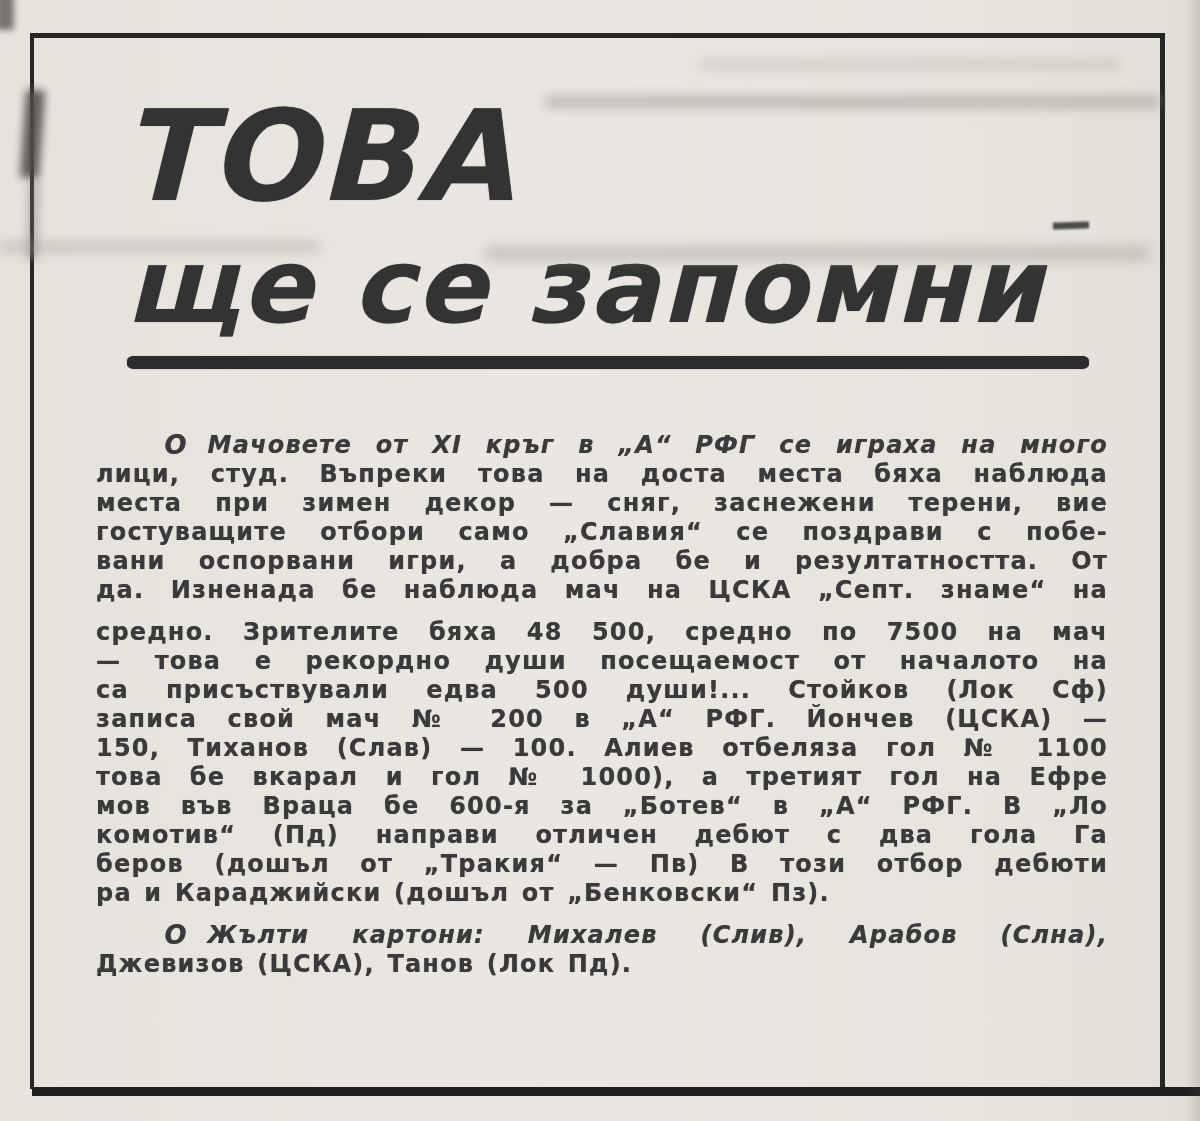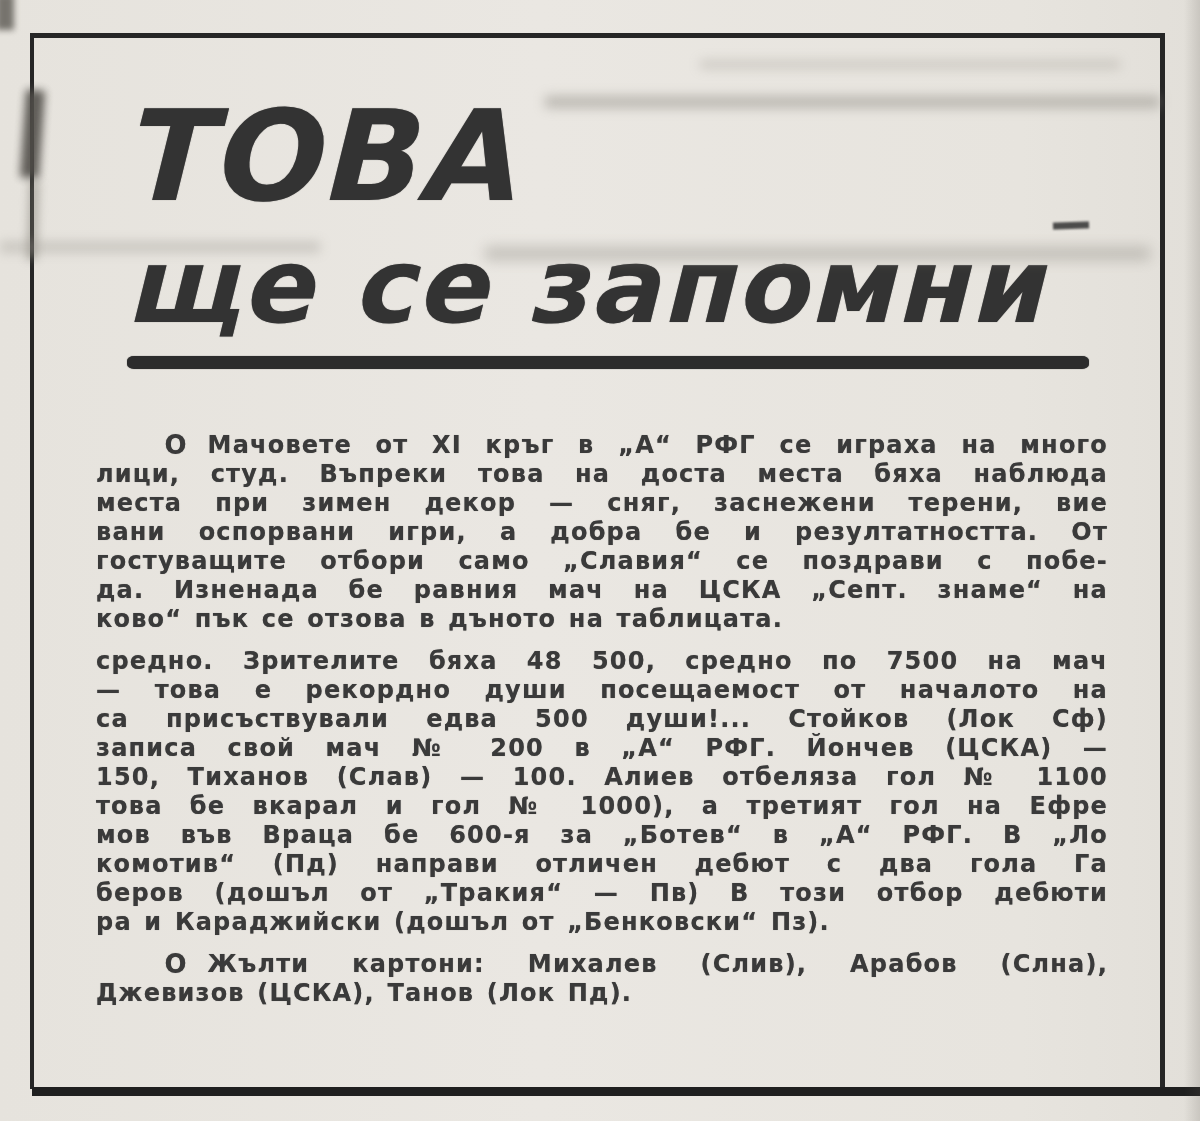--- a/index.html
+++ b/index.html
@@ -74,21 +74,21 @@
   }
   .para{ margin-bottom:13px; }
   .line{
     text-align:justify;
     text-align-last:justify;
     white-space:normal;
   }
   .line.last{
     text-align-last:left;
   }
-  .line.first{ text-indent:34px; }
+  .line.first{ text-indent:34px;font-style:italic; }
   .bullet{
     display:inline-block;
     margin-right:22px;
     transform:scale(1.08);
   }
   
   .artifact{ position:absolute; pointer-events:none; }
   .smudge-corner{ left:-4px; top:-6px; width:18px; height:36px; background:#63605a; filter:blur(3px); opacity:.85; }
   .smudge-left{ left:23px; top:90px; width:19px; height:88px; background:#514e49; filter:blur(4px); opacity:.9; transform:rotate(4deg); }
   .smudge-left-tail{ left:28px; top:180px; width:10px; height:80px; background:#7b786f; filter:blur(5px); opacity:.5; transform:rotate(2deg); }
@@ -107,24 +107,23 @@
   <div class="frame">
     <h1 class="headline l1">ТОВА</h1>
     <h1 class="headline l2">ще се запомни</h1>
     <div class="headline-underline"></div>
 
     <div class="body-copy">
         <div class="para">
           <div class="line first"><span class="bullet">О</span>Мачовете от XI кръг в „А“ РФГ се играха на много</div>
           <div class="line">лици, студ. Въпреки това на доста места бяха наблюда</div>
           <div class="line">места при зимен декор — сняг, заснежени терени, вие</div>
+          <div class="line">гостуващите отбори само „Славия“ се поздрави с побе-</div>
           <div class="line">вани оспорвани игри, а добра бе и резултатността. От</div>
-          <div class="line">гостуващите отбори само „Славия“ се поздрави с побе-</div>
-          <div class="line">да. Изненада бе равния мач на ЦСКА „Септ. знаме“ на</div>
-          <div class="line last">ково“ пък се отзова в дъното на таблицата.</div>
+          <div class="line">да. Изненада бе наблюда мач на ЦСКА „Септ. знаме“ на</div>
         </div>
         <div class="para">
           <div class="line">средно. Зрителите бяха 48 500, средно по 7500 на мач</div>
           <div class="line">— това е рекордно души посещаемост от началото на</div>
           <div class="line">са присъствували едва 500 души!... Стойков (Лок Сф)</div>
           <div class="line">записа свой мач № 200 в „А“ РФГ. Йончев (ЦСКА) —</div>
           <div class="line">150, Тиханов (Слав) — 100. Алиев отбеляза гол № 1100</div>
           <div class="line">това бе вкарал и гол № 1000), а третият гол на Ефре</div>
           <div class="line">мов във Враца бе 600-я за „Ботев“ в „А“ РФГ. В „Ло</div>
           <div class="line">комотив“ (Пд) направи отличен дебют с два гола Га</div>

